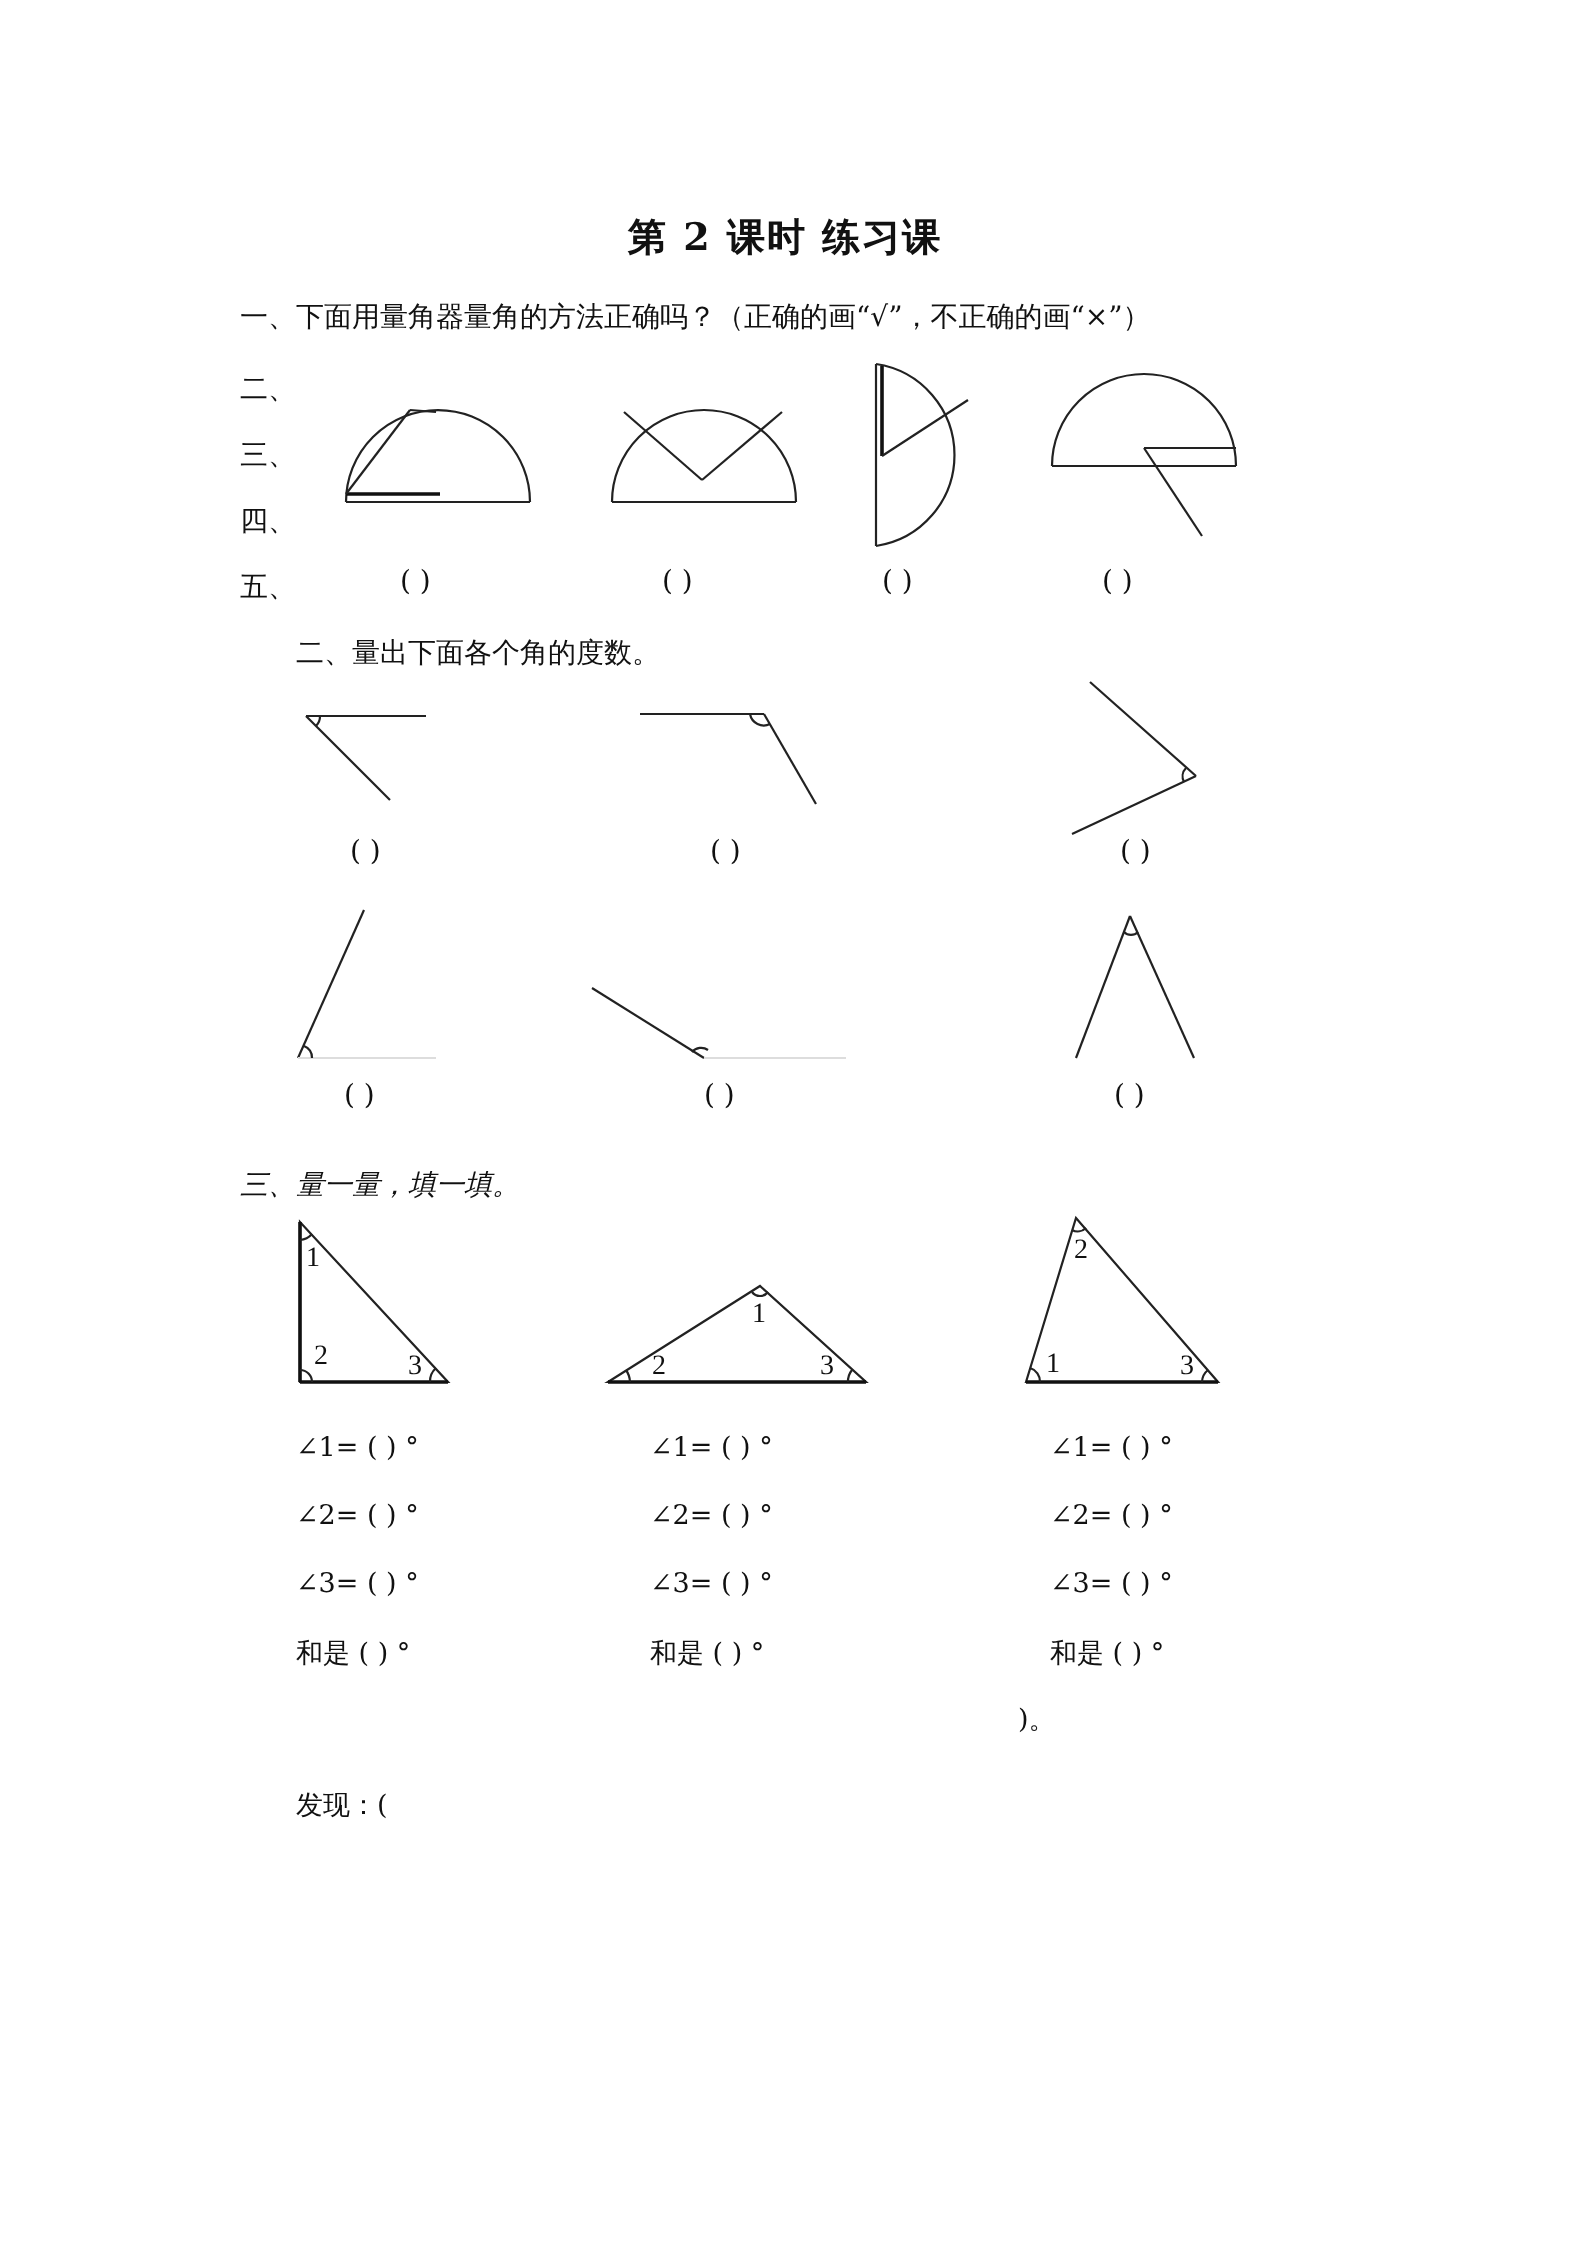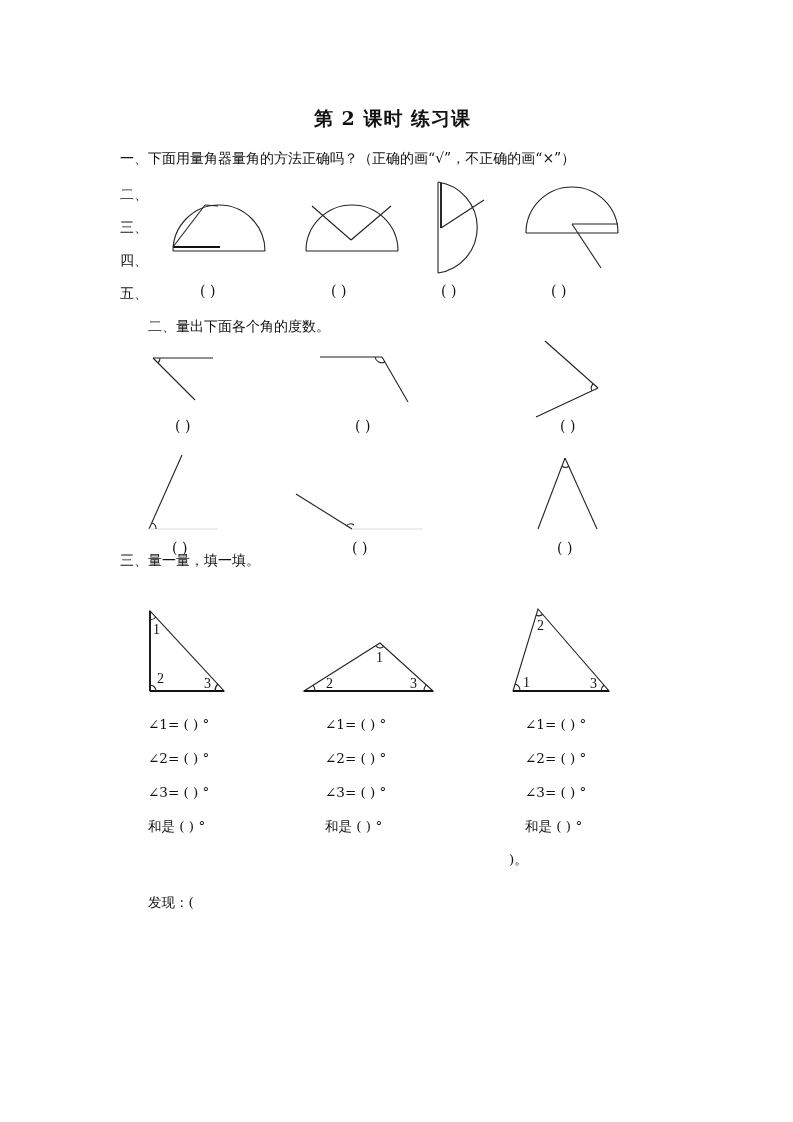--- a/index.html
+++ b/index.html
@@ -119,21 +119,21 @@
 <div class="abs paren" style="left:551px; top:283px;">(    )</div>
 
 <div class="abs q" style="left:120px; top:318px;margin-left:28px;">二、量出下面各个角的度数。</div>
 <div class="abs paren" style="left:175px; top:418px;">(    )</div>
 <div class="abs paren" style="left:355px; top:418px;">(    )</div>
 <div class="abs paren" style="left:560px; top:418px;">(    )</div>
 <div class="abs paren" style="left:172px; top:540px;">(    )</div>
 <div class="abs paren" style="left:352px; top:540px;">(    )</div>
 <div class="abs paren" style="left:557px; top:540px;">(    )</div>
 
-<div class="abs q" style="left:120px; top:552px;">三、量一量，填一填。</div>
+<div class="abs q" style="left:120px; top:584px;font-style:italic;">三、量一量，填一填。</div>
 
 <div class="abs lbl" style="left:153px; top:622px;">1</div>
 <div class="abs lbl" style="left:157px; top:671px;">2</div>
 <div class="abs lbl" style="left:204px; top:676px;">3</div>
 
 <div class="abs lbl" style="left:376px; top:650px;">1</div>
 <div class="abs lbl" style="left:326px; top:676px;">2</div>
 <div class="abs lbl" style="left:410px; top:676px;">3</div>
 
 <div class="abs lbl" style="left:523px; top:675px;">1</div>

